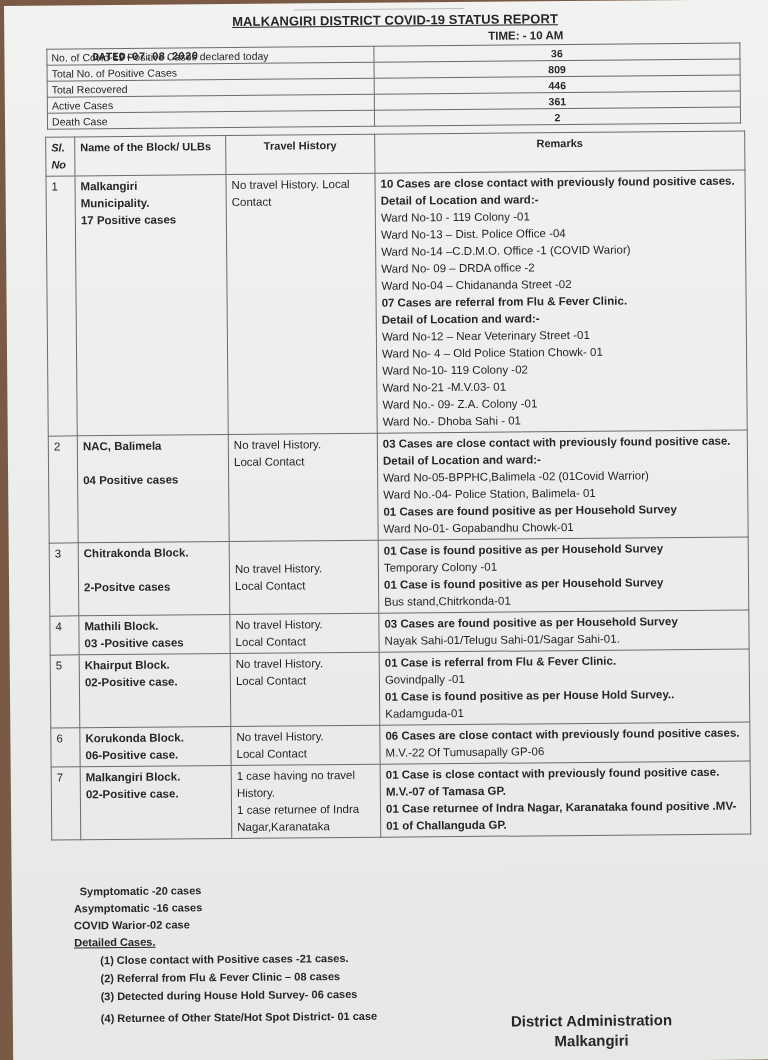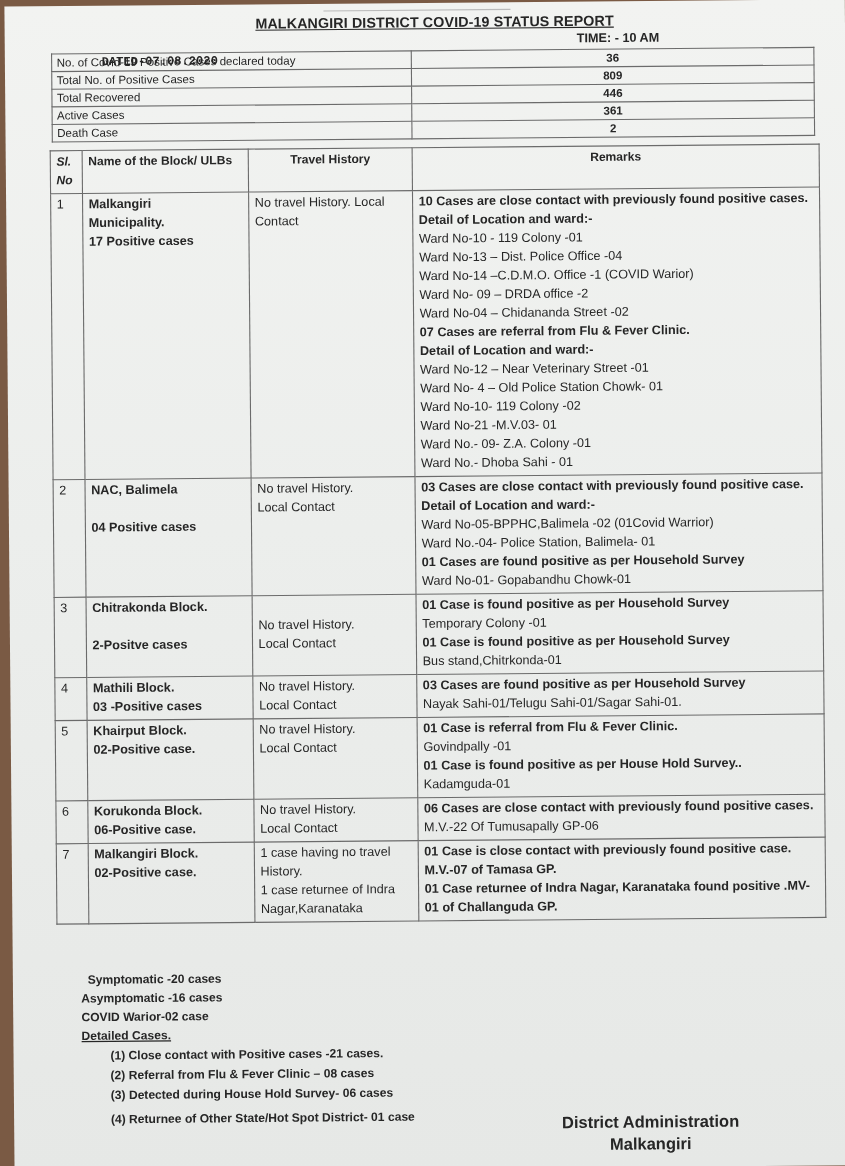--- a/index.html
+++ b/index.html
@@ -13,21 +13,21 @@
     position: absolute; left: 4px; top: 6px; width: 764px; height: 1060px;
     background: linear-gradient(180deg, #f2f3f1 0%, #eceeec 45%, #e6e8e6 100%);
     transform: rotate(-0.5deg);
     transform-origin: 0 0;
   }
   .topline { position: absolute; left: 290px; top: 6px; width: 170px; border-top: 1px solid #bbb; }
   .title {
     position: absolute; left: 228px; top: 10px; font-size: 13px; font-weight: bold;
     text-decoration: underline; letter-spacing: 0.1px;
   }
-  .time { position: absolute; left: 484px; top: 28px; font-size: 11.5px; font-weight: bold; margin-left: 36px; }
+  .time { position: absolute; left: 484px; top: 28px; font-size: 11.5px; font-weight: bold; }
   .dated { position: absolute; left: 88px; top: 46px; font-size: 11px; font-weight: bold; font-family: Liberation Mono, monospace; }
   table { border-collapse: collapse; }
   .summary {
     position: absolute; left: 42px; top: 43px; width: 694px; font-size: 10.5px;
   }
   .summary td { border: 1px solid #6b6b6b; padding: 0 4px; height: 15px; line-height: 14px; }
   .summary td.lbl { width: 318px; }
   .summary td.val { text-align: center; font-weight: bold; }
   .main {
     position: absolute; left: 40px; top: 131px; width: 700px; font-size: 11.5px;

